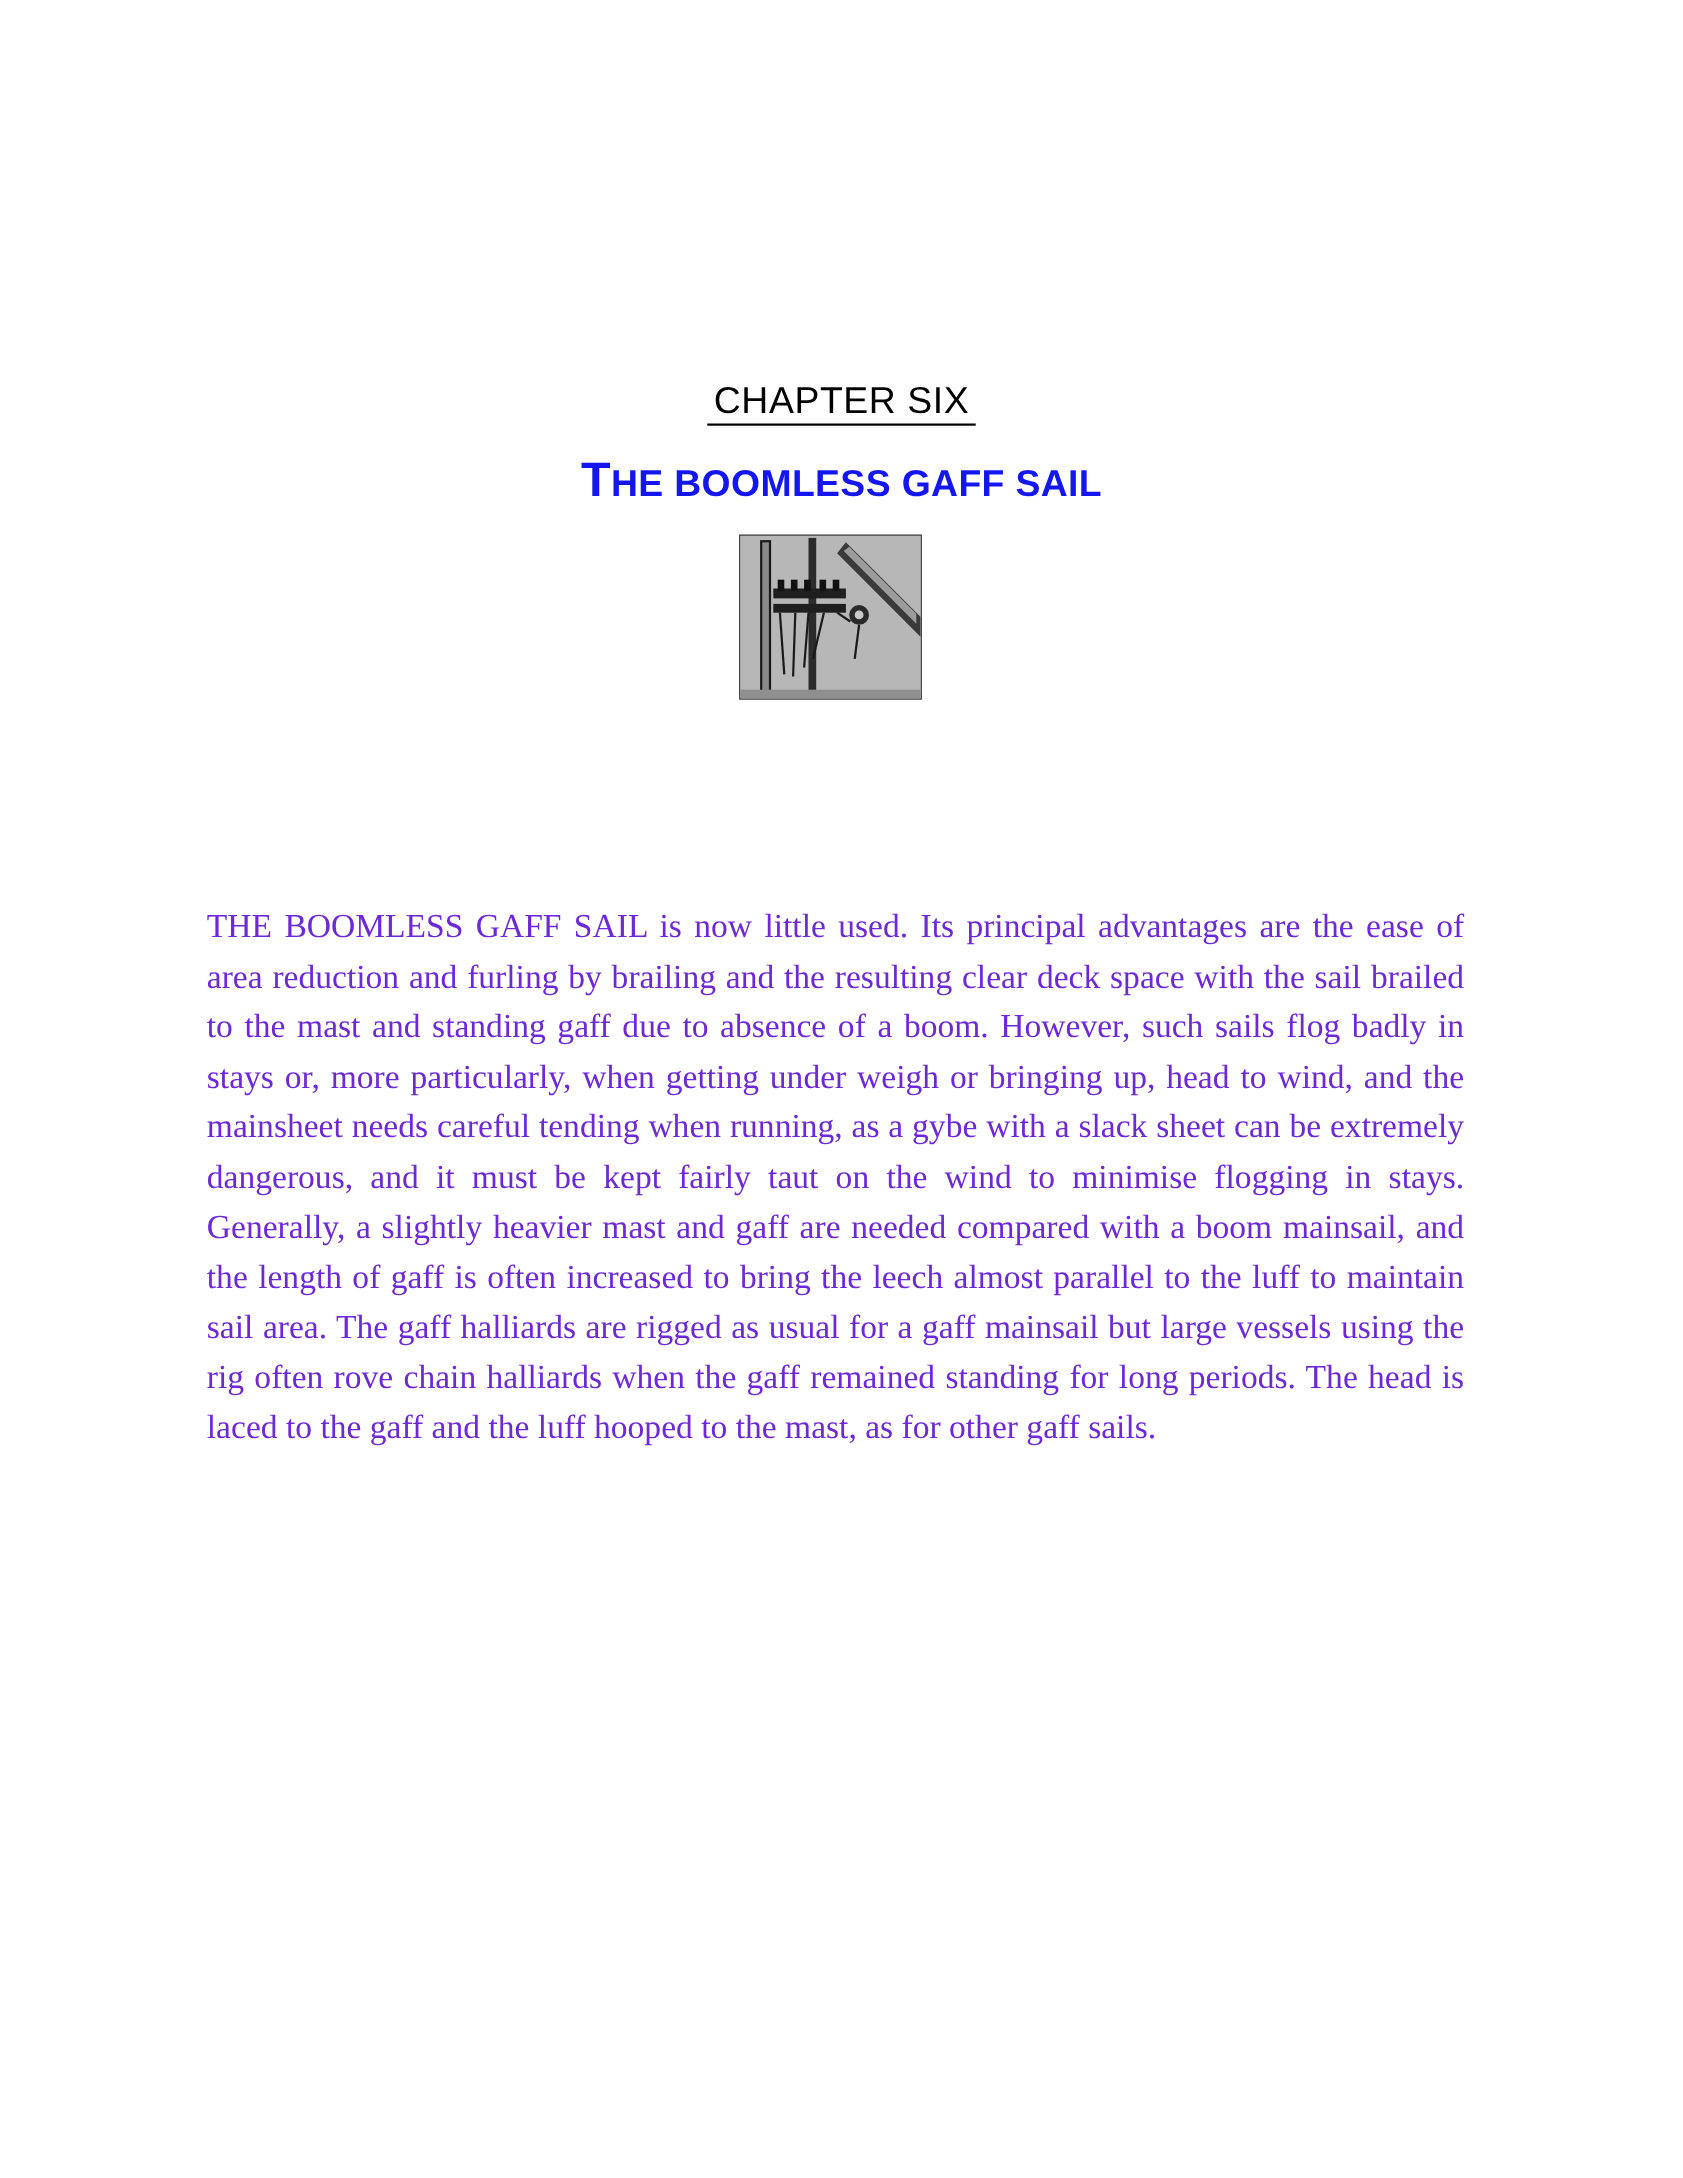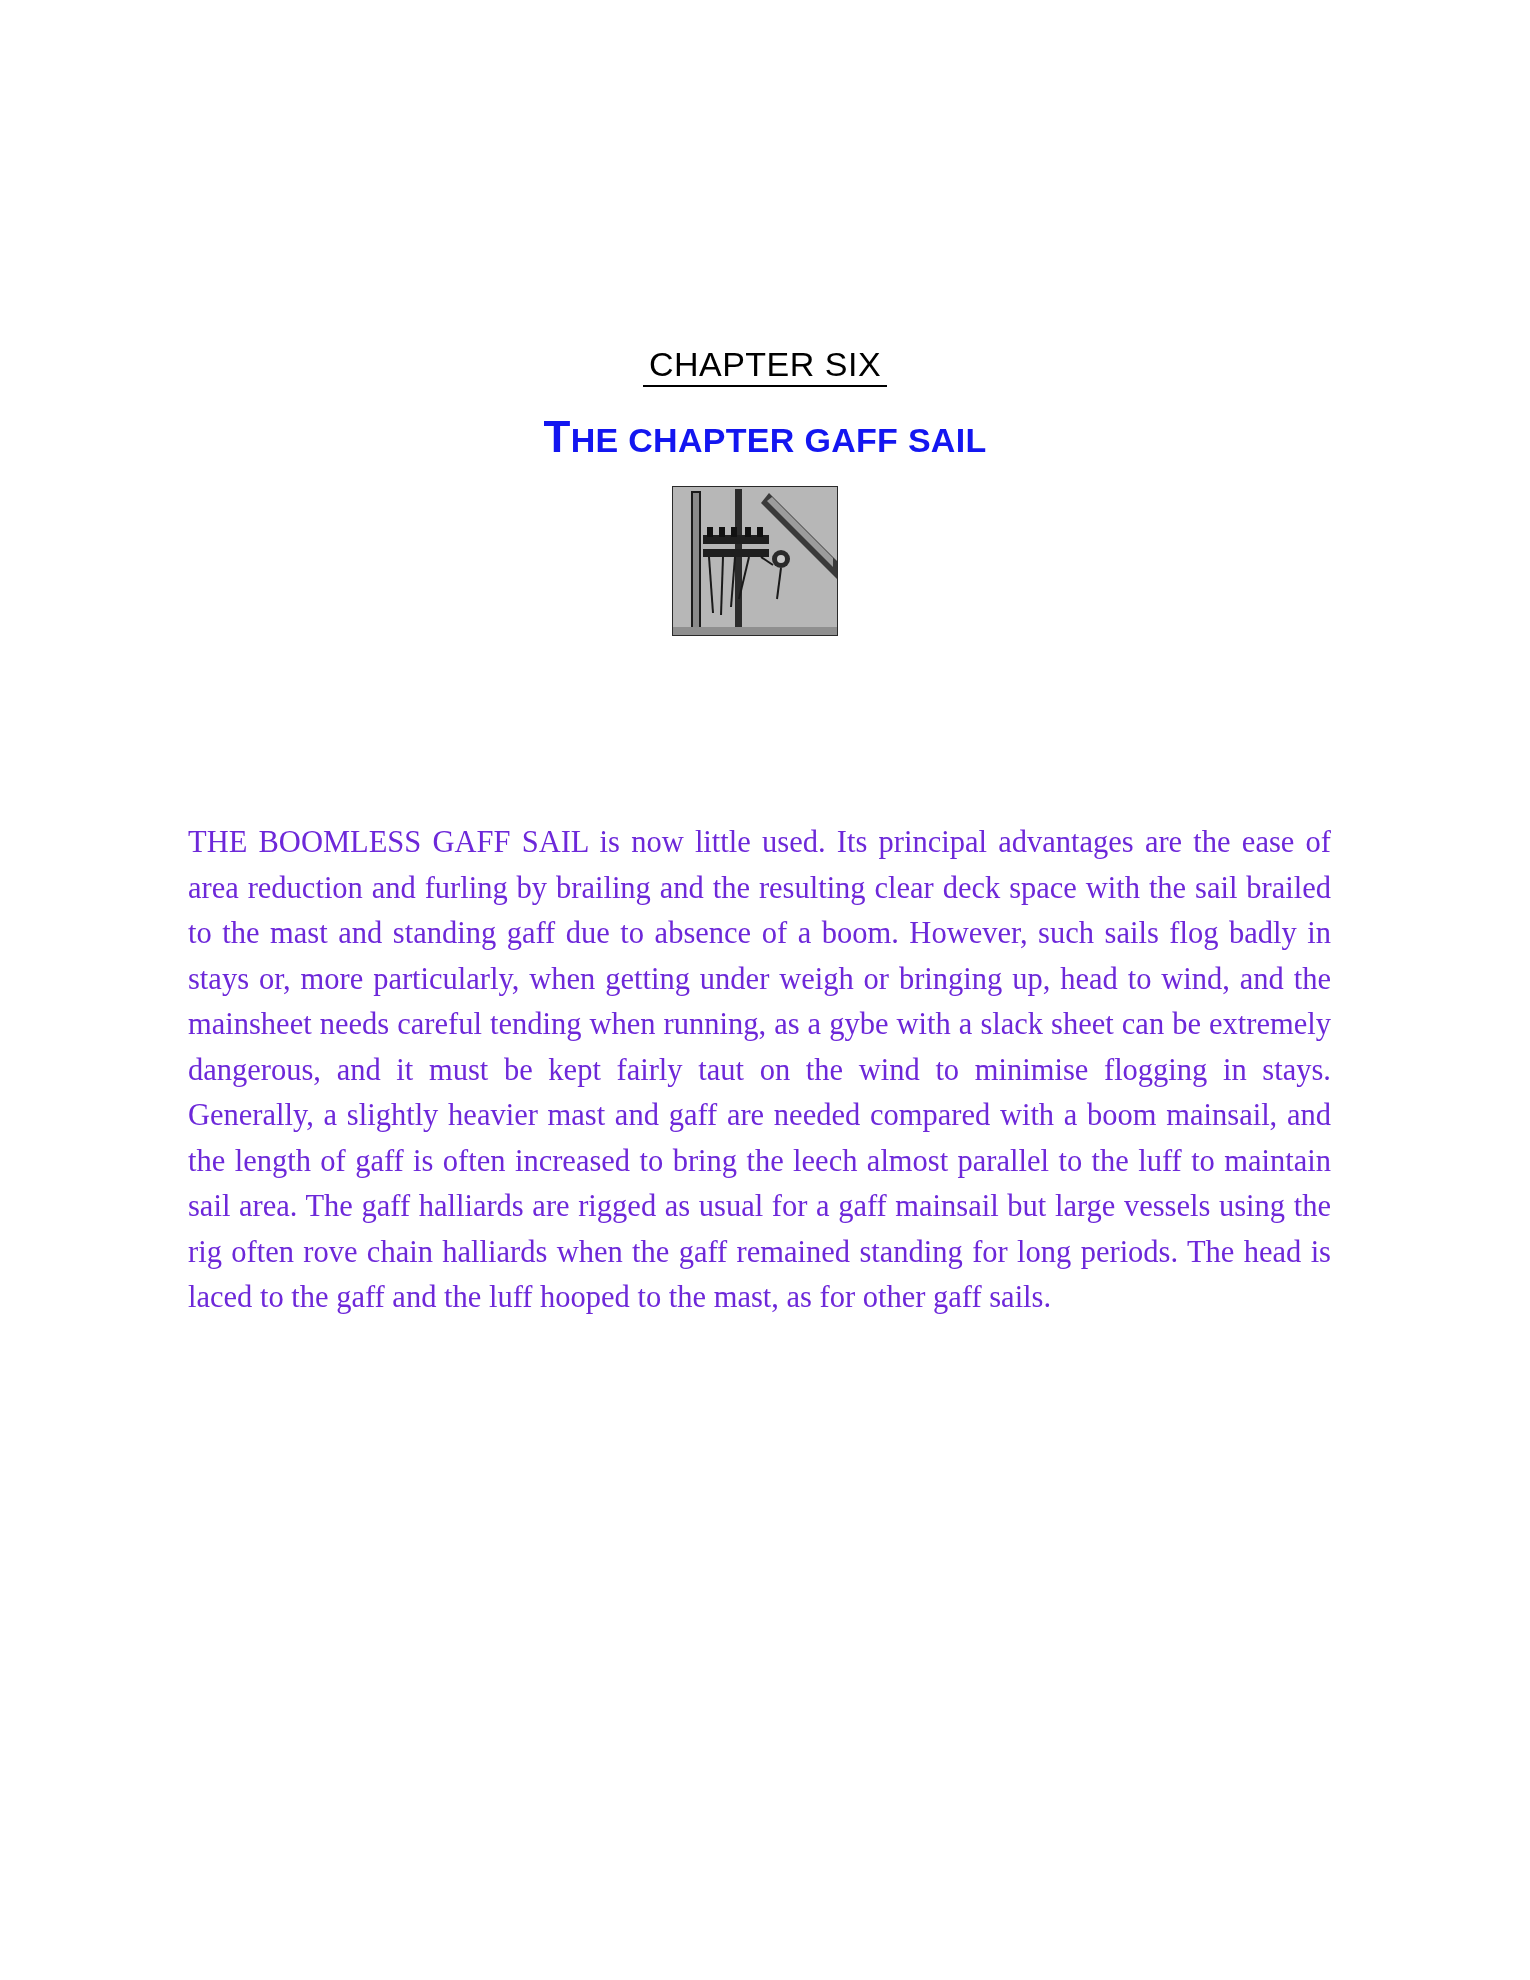--- a/index.html
+++ b/index.html
@@ -81,21 +81,21 @@
 </head>
 <body>
 
 <div class="page">
 
   <div class="chapter-heading">
     <span>CHAPTER SIX</span>
   </div>
 
   <div class="chapter-title">
-    <span class="dropcap">T</span><span>HE CHAPTER GAFF SAIL</span>
+    <span class="dropcap">T</span><span>HE BOOMLESS GAFF SAIL</span>
   </div>
 
   <div class="figure">
     <svg width="164" height="148" viewBox="0 0 164 148">
       <rect x="0" y="0" width="164" height="148" fill="#b7b7b7"></rect>
 
       <rect x="18" y="4" width="10" height="140" fill="#1a1a1a"></rect>
       <rect x="20" y="6" width="6" height="136" fill="#8a8a8a"></rect>
 
       <rect x="62" y="2" width="7" height="142" fill="#2b2b2b"></rect>

